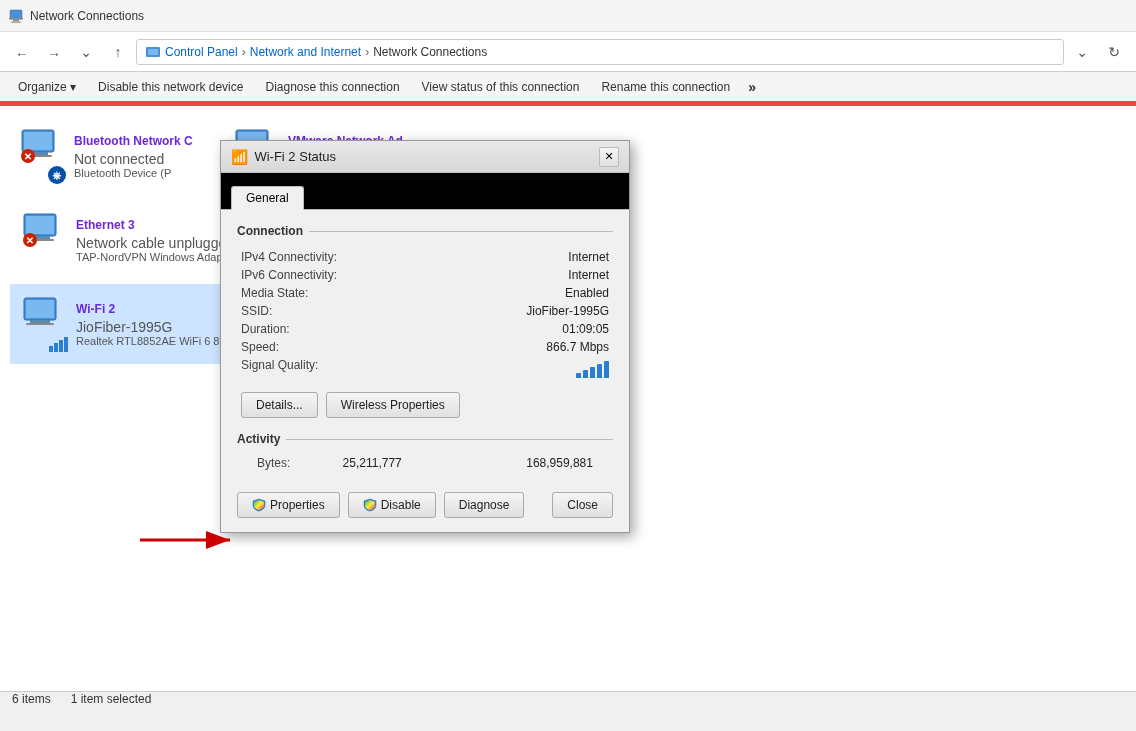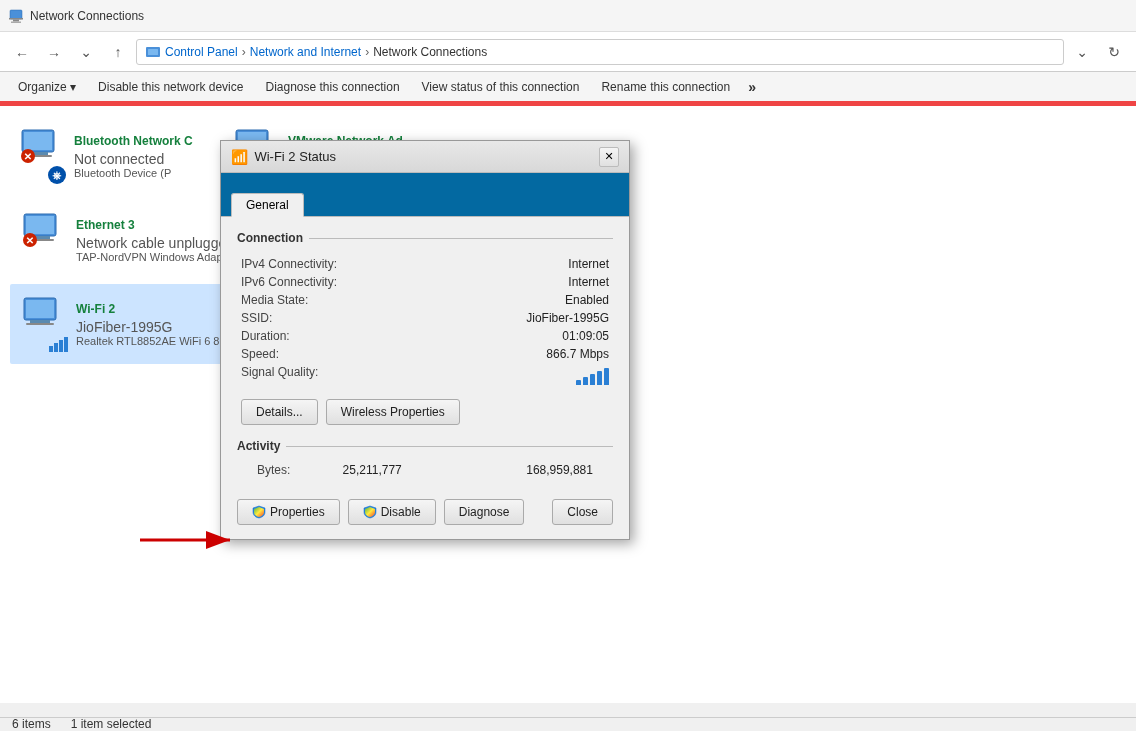--- a/index.html
+++ b/index.html
@@ -129,31 +129,31 @@
 
     .network-icon-wrap {
       position: relative;
       width: 48px;
       height: 56px;
       flex-shrink: 0;
       margin-right: 8px;
     }
 
     .network-info { flex: 1; }
-    .network-name { font-size: 12px; font-weight: 600; color: #15803d; }
+    .network-name { font-size: 12px; font-weight: 600; color: #6d28d9; }
     .network-status { font-size: 14px; color: #555; margin-top: 3px; }
     .network-device { font-size: 11px; color: #555; }
 
     
     .status-bar {
-      height: 14px;
+      height: 40px;
       background: #f0f0f0;
       border-top: 1px solid #ccc;
       display: flex;
-      align-items: flex-end;
+      align-items: flex-start;
       padding: 0 12px;
       font-size: 12px;
       color: #333;
       gap: 20px;
       position: absolute;
       bottom: 0;
       left: 0;
       right: 0;
     }
 
@@ -193,22 +193,22 @@
       background: linear-gradient(to bottom, #f5f5f5, #e0e0e0);
       cursor: pointer;
       display: flex;
       align-items: center;
       justify-content: center;
       font-size: 11px;
       border-radius: 2px;
     }
 
     .dialog-tabs {
-      background: #0369a1;
-      padding: 20px 10px 0;
+      background: #000000;
+      padding: 13px 10px 0;
       display: flex;
     }
     .dialog-tab {
       padding: 4px 14px;
       border: 1px solid #bbb;
       border-bottom: none;
       background: linear-gradient(to bottom, #f5f5f5, #e8e8e8);
       cursor: pointer;
       font-size: 12px;
       border-radius: 3px 3px 0 0;

